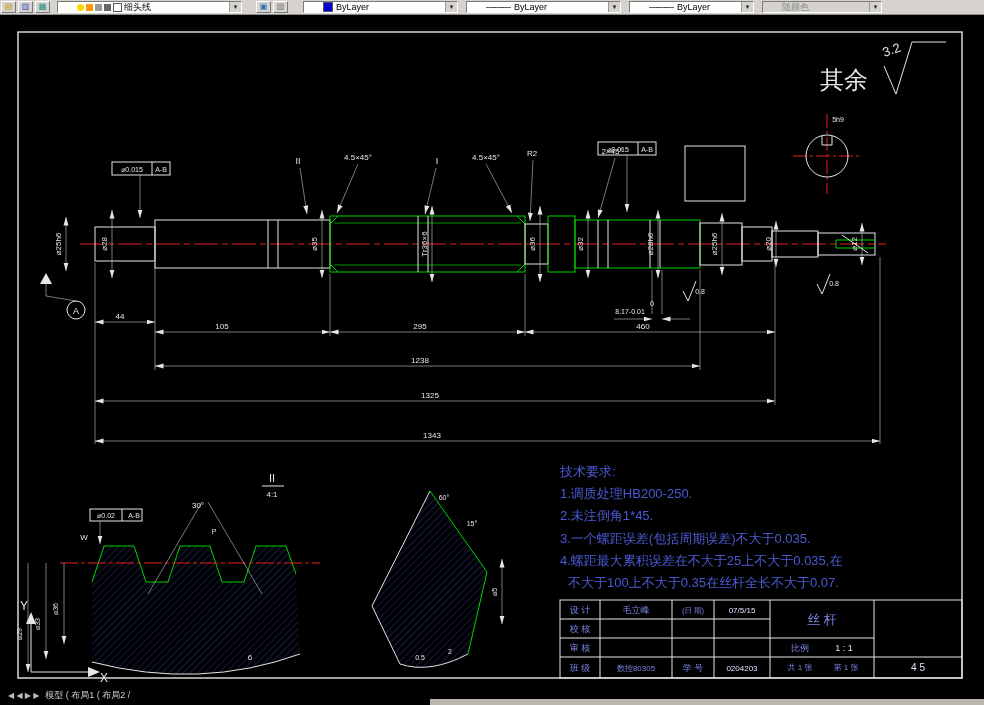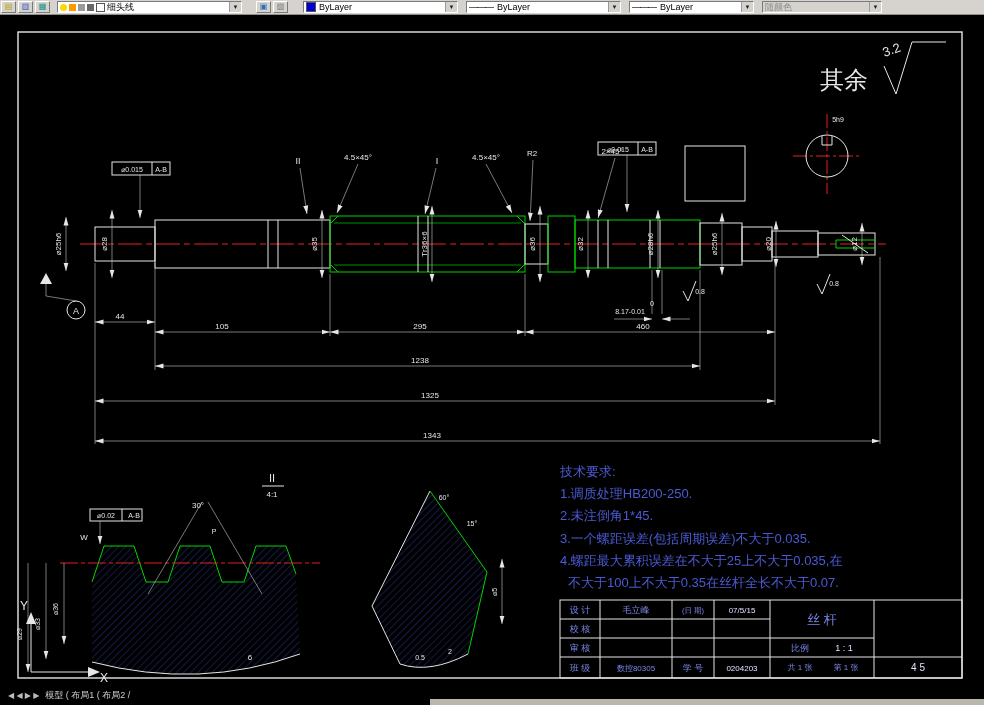--- a/index.html
+++ b/index.html
@@ -5,21 +5,21 @@
   html,body{margin:0;padding:0;background:#000;}
   #app{position:relative;width:984px;height:705px;background:#000;overflow:hidden;
        font-family:"Liberation Sans",sans-serif;}
   
   .toolbar{position:absolute;top:0;left:0;width:984px;height:14px;background:#d6d3ce;
            display:flex;align-items:center;border-bottom:1px solid #8f8f8f;z-index:3;}
   .tbtn{width:15px;height:12px;margin:0 1px;background:#d6d3ce;border:1px solid;
         border-color:#fff #7a7a7a #7a7a7a #fff;font-size:8px;line-height:10px;
         text-align:center;padding:0;overflow:hidden;}
   .combo{height:12px;background:#fff;border:1px solid;border-color:#7a7a7a #fff #fff #7a7a7a;
-         display:flex;align-items:center;font-size:9px;color:#000;padding-left:2px;
+         display:flex;align-items:center;font-size:9px;color:#000;padding-left:19px;
          box-sizing:border-box;white-space:nowrap;overflow:hidden;}
   .combo .arrow{margin-left:auto;width:11px;height:10px;background:#d6d3ce;
          border-left:1px solid #9a9a9a;font-size:6px;text-align:center;line-height:10px;
          color:#222;flex:none;}
   .mi{width:7px;height:7px;margin-right:2px;flex:none;}
   .sw{width:8px;height:8px;margin-right:3px;border:1px solid #555;flex:none;}
   .disabled-combo{background:#d6d3ce;color:#8a8a8a;}
   .lglyph{letter-spacing:-1px;margin-right:4px;color:#000;}
   
   .canvas{position:absolute;top:14px;left:0;width:984px;height:671px;background:#000;}

